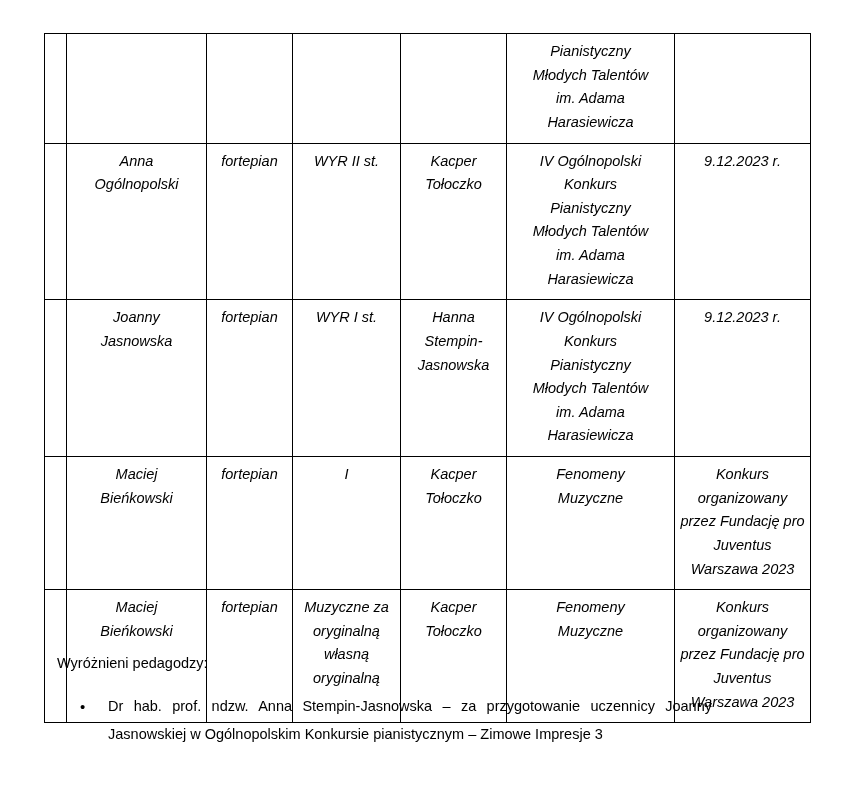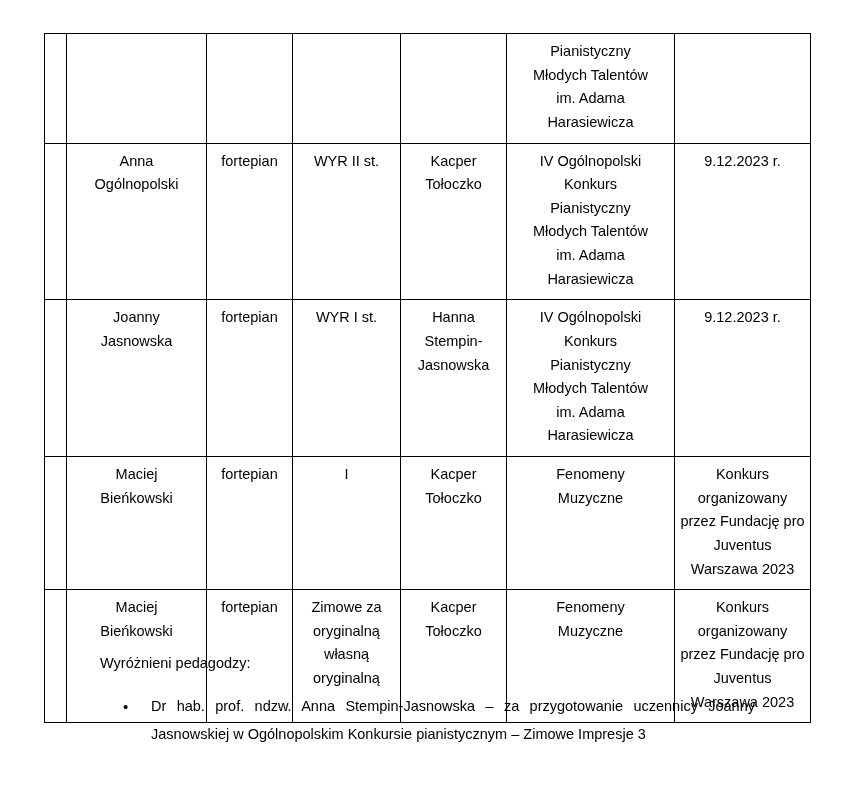--- a/index.html
+++ b/index.html
@@ -40,28 +40,27 @@
     word-wrap: break-word;
   }
   col.c0 { width: 22px; }
   col.c1 { width: 140px; }
   col.c2 { width: 86px; }
   col.c3 { width: 108px; }
   col.c4 { width: 106px; }
   col.c5 { width: 168px; }
   col.c6 { width: 136px; }
 
-  .cell-line { display: block; }
+  .cell-line { display: block; font-style: italic; }
 
   .notes {
     position: absolute;
     left: 0;
     top: 652px;
     width: 746px;
-    margin-left: 43px;
   }
   .notes-title {
     margin: 0 0 0 57px;
     font-size: 14.5px;
     line-height: 1.6;
   }
   .bullet-list {
     margin: 18px 0 0 0;
     padding: 0;
     list-style: none;
@@ -204,21 +203,21 @@
       <tr>
         <td></td>
         <td>
           <span class="cell-line">Maciej</span>
           <span class="cell-line">Bieńkowski</span>
         </td>
         <td>
           <span class="cell-line">fortepian</span>
         </td>
         <td>
-          <span class="cell-line">Zimowe za</span>
+          <span class="cell-line">Muzyczne za</span>
           <span class="cell-line">oryginalną</span>
           <span class="cell-line">własną</span>
           <span class="cell-line">oryginalną</span>
         </td>
         <td>
           <span class="cell-line">Kacper</span>
           <span class="cell-line">Tołoczko</span>
         </td>
         <td>
           <span class="cell-line">Fenomeny</span>

